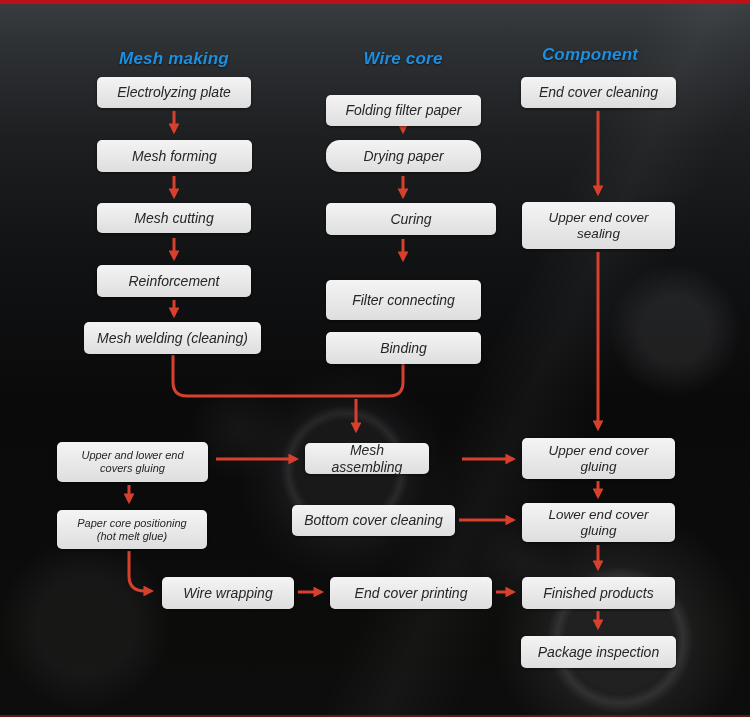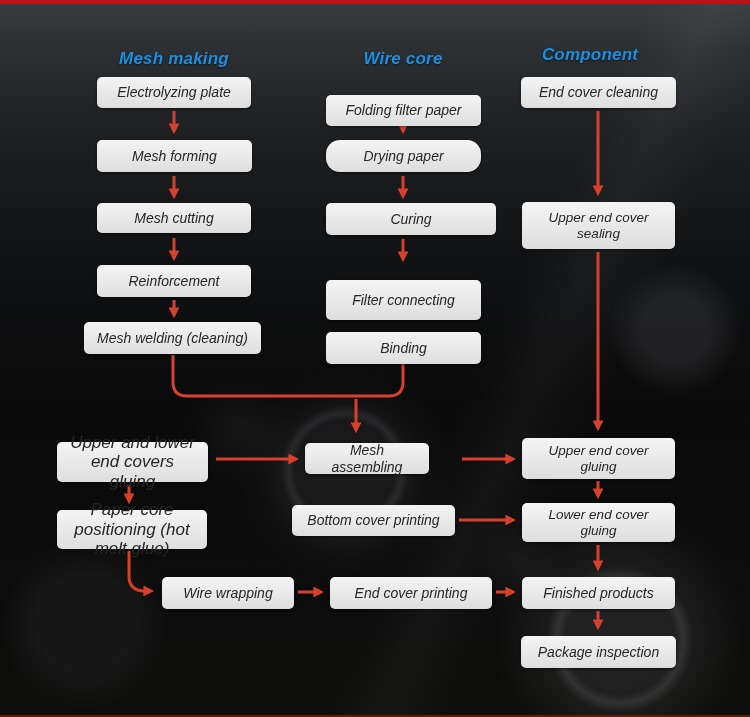--- a/index.html
+++ b/index.html
@@ -25,21 +25,21 @@
     color:var(--header-blue,#1d8fe1);font-size:17px;font-weight:bold;font-style:italic;
     letter-spacing:.2px;text-shadow:0 1px 2px rgba(0,0,0,.6);
   }
   .node{
     position:absolute;box-sizing:border-box;border-radius:5px;
     background:linear-gradient(180deg,#f4f4f4,#dedede);
     color:var(--box-text,#262626);font-style:italic;font-size:14px;
     display:flex;align-items:center;justify-content:center;text-align:center;
     padding:1px 10px;line-height:1.15;box-shadow:0 1px 3px rgba(0,0,0,.55);
   }
-  .node.small{font-size:17px;}
+  .node.small{font-size:11px;}
   .node.med{font-size:13.5px;}
   .arrows{position:absolute;left:0;top:0;}
   .arrows path{stroke:var(--arrow-red,#d8402e);stroke-width:3;fill:none;}
   .arrows marker path{fill:var(--arrow-red,#d8402e);stroke:none;}
 </style>
 </head>
 <body>
 
 <div class="stage">
   <div class="topbar"></div>
@@ -97,21 +97,21 @@
   <div class="node" style="left:326px;top:332px;width:155px;height:32px;">Binding</div>
 
   <div class="node med" style="left:522px;top:202px;width:153px;height:47px;">Upper end cover sealing</div>
   <div class="node" style="left:521px;top:77px;width:155px;height:31px;">End cover cleaning</div>
 
   <div class="node small" style="left:57px;top:442px;width:151px;height:40px;">Upper and lower end covers gluing</div>
   <div class="node" style="left:305px;top:443px;width:124px;height:31px;">Mesh assembling</div>
   <div class="node med" style="left:522px;top:438px;width:153px;height:41px;">Upper end cover gluing</div>
 
   <div class="node small" style="left:57px;top:510px;width:150px;height:39px;">Paper core positioning (hot melt glue)</div>
-  <div class="node" style="left:292px;top:505px;width:163px;height:31px;">Bottom cover printing</div>
+  <div class="node" style="left:292px;top:505px;width:163px;height:31px;">Bottom cover cleaning</div>
   <div class="node med" style="left:522px;top:503px;width:153px;height:39px;">Lower end cover gluing</div>
 
   <div class="node" style="left:162px;top:577px;width:132px;height:32px;">Wire wrapping</div>
   <div class="node" style="left:330px;top:577px;width:162px;height:32px;">End cover printing</div>
   <div class="node" style="left:522px;top:577px;width:153px;height:32px;">Finished products</div>
 
   <div class="node" style="left:521px;top:636px;width:155px;height:32px;">Package inspection</div>
 </div>
 
 </body></html>

